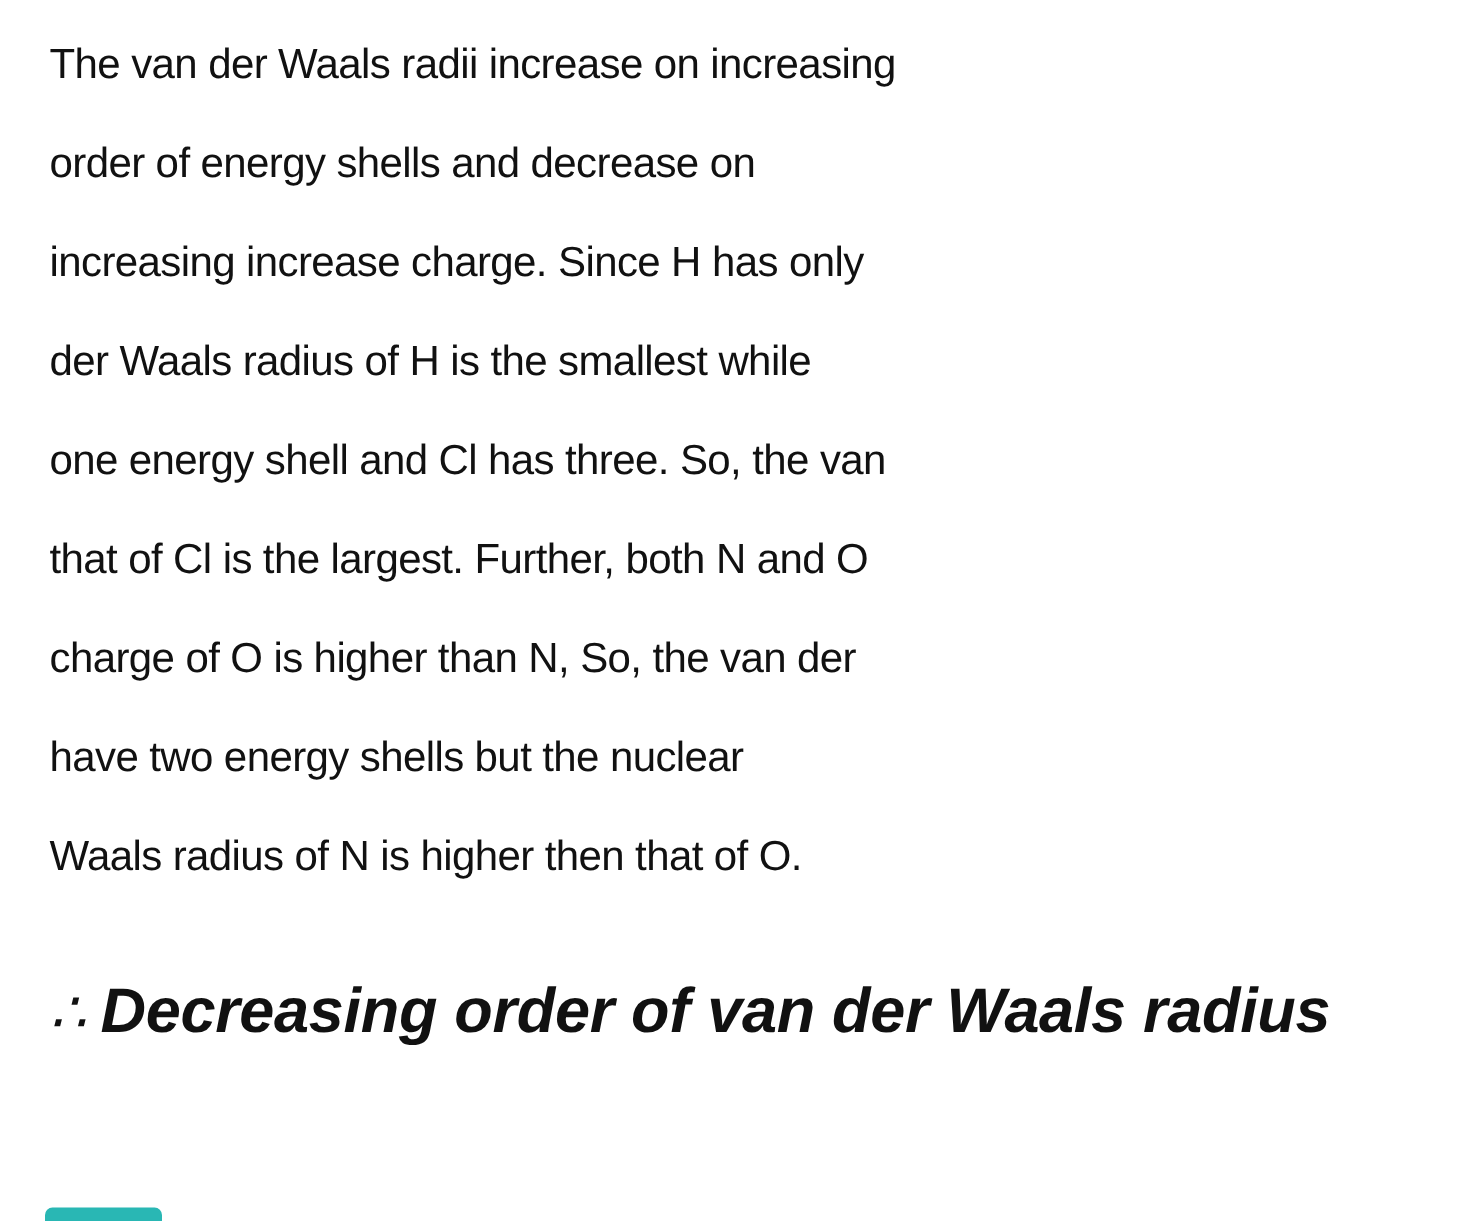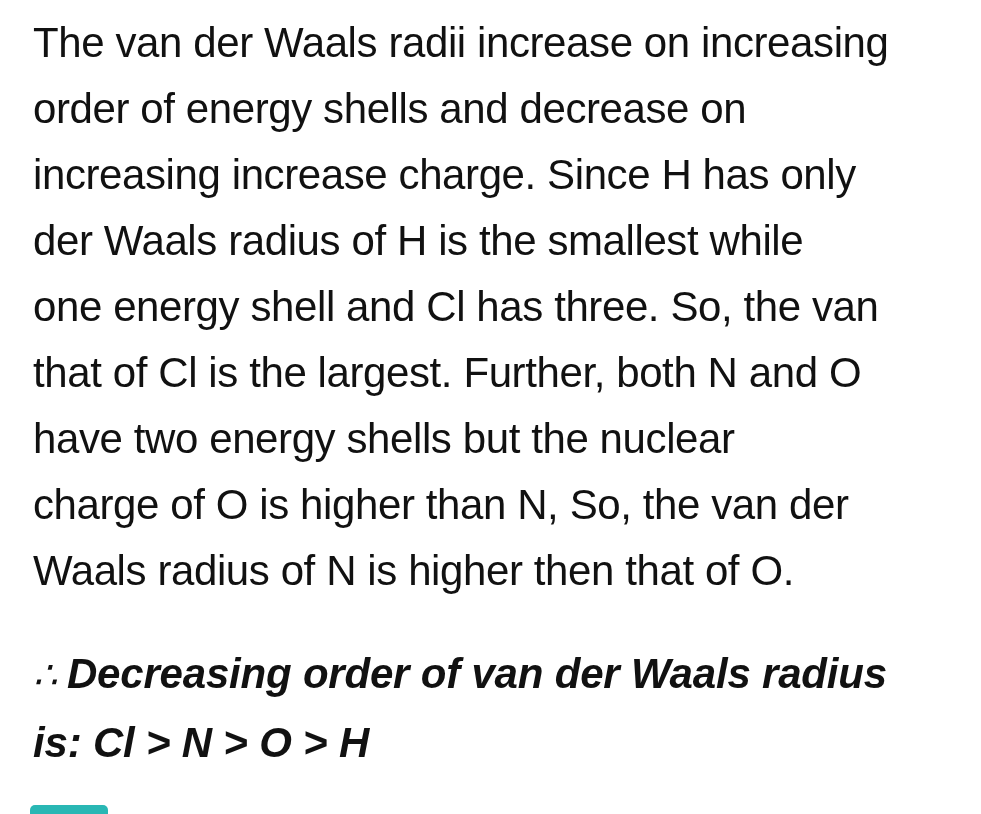--- a/index.html
+++ b/index.html
@@ -18,21 +18,21 @@
     position: absolute;
     top: 0;
     left: 0;
     width: 981px;
     height: 814px;
     padding: 10px 36px 0 33px;
     box-sizing: border-box;
     color: #111111;
   }
   .para .line {
-    font-size: 42px;
+    font-size: 28px;
     line-height: 66px;
     font-weight: 400;
     letter-spacing: -0.4px;
     white-space: nowrap;
   }
   .conclusion {
     margin-top: 36px;
     font-style: italic;
   }
   .conclusion .line {
@@ -61,27 +61,26 @@
 
 <div class="doc">
 
   <div class="para">
     <div class="line">The van der Waals radii increase on increasing</div>
     <div class="line">order of energy shells and decrease on</div>
     <div class="line">increasing increase charge. Since H has only</div>
     <div class="line">der Waals radius of H is the smallest while</div>
     <div class="line">one energy shell and Cl has three. So, the van</div>
     <div class="line">that of Cl is the largest. Further, both N and O</div>
+    <div class="line">charge of O is higher than N, So, the van der</div>
     <div class="line">have two energy shells but the nuclear</div>
-    <div class="line">charge of O is higher than N, So, the van der</div>
     <div class="line">Waals radius of N is higher then that of O.</div>
   </div>
 
   <div class="conclusion">
     <div class="line">
       <span class="therefore">∴</span><span>Decreasing order of van der Waals radius</span>
     </div>
-    <div class="line">is: Cl &gt; N &gt; O &gt; H</div>
   </div>
 
   <div class="accent-bar" style="background: rgb(41, 183, 180);"></div>
 
 </div>
 
 </body></html>

